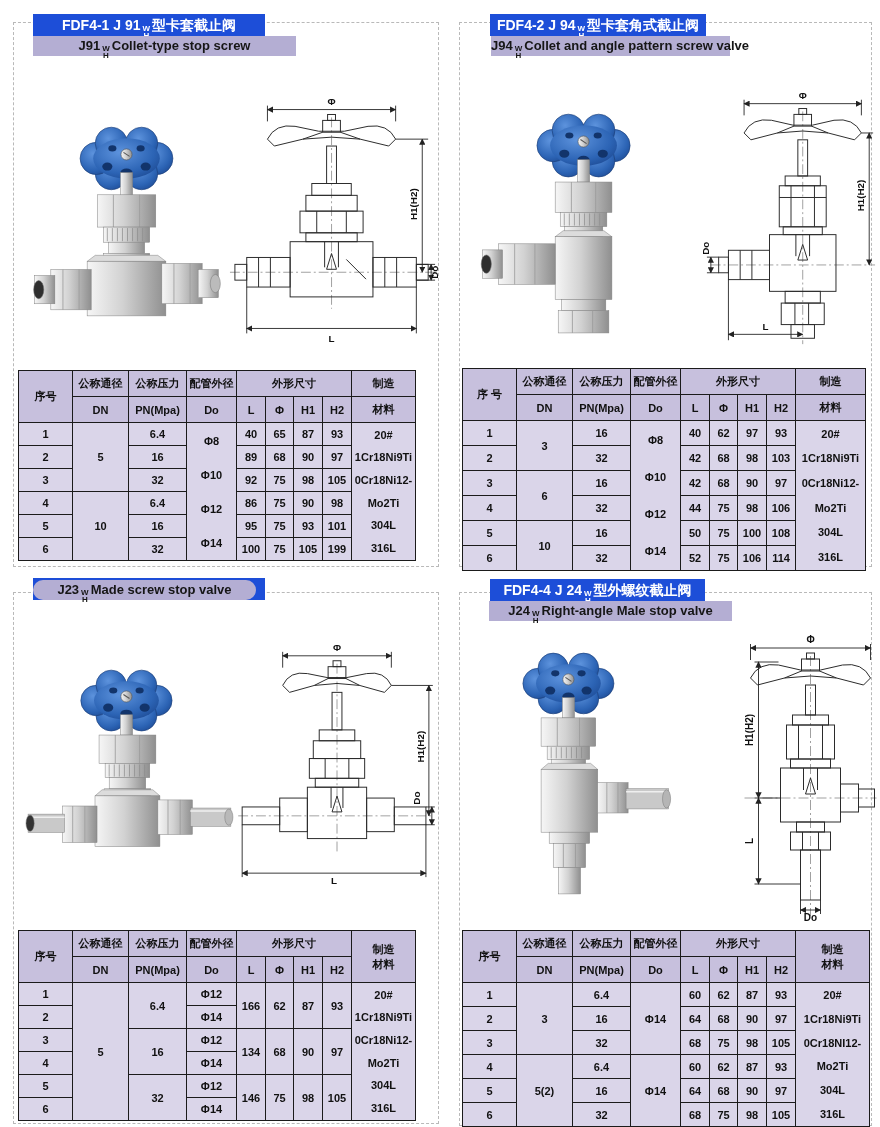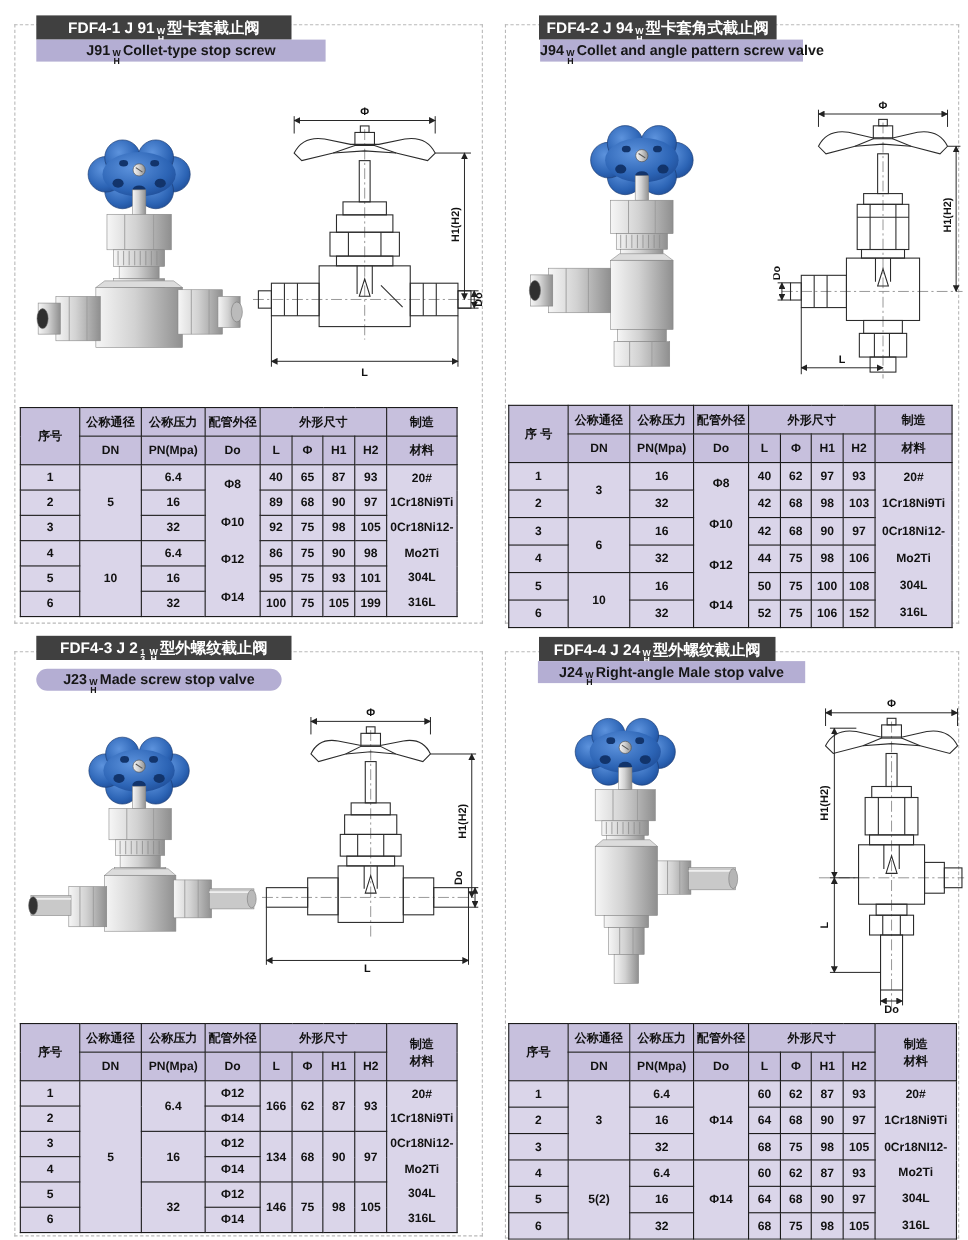--- a/index.html
+++ b/index.html
@@ -1,18 +1,18 @@
 <!DOCTYPE html>
 <html><head>
 <meta charset="utf-8">
 <style>
   html,body{margin:0;padding:0;background:#fff;}
   body{width:880px;height:1127px;position:relative;font-family:"Liberation Sans","DejaVu Sans",sans-serif;color:#111;overflow:hidden;}
   .quad{position:absolute;border:1px dashed #b9b9b9;background:#fff;}
-  .tbar{position:absolute;height:22px;background:#404040;color:#fff;font-weight:bold;font-size:14px;line-height:22px;text-align:center;white-space:nowrap;z-index:3;}
+  .tbar{position:absolute;height:22px;background:#1d4ed8;color:#fff;font-weight:bold;font-size:14px;line-height:22px;text-align:center;white-space:nowrap;z-index:3;}
   .sbar{position:absolute;height:20px;background:#b4aed3;color:#161616;font-weight:bold;font-size:13px;line-height:20px;text-align:center;white-space:nowrap;z-index:3;}
   .whstack{display:inline-flex;flex-direction:column;font-size:8px;line-height:7px;font-weight:bold;vertical-align:-1px;margin:0 2px;text-align:center;}
   .abs{position:absolute;}
   table.spec{border-collapse:collapse;table-layout:fixed;position:absolute;background:#dad5e9;}
   table.spec td{border:1px solid #1b1b1b;text-align:center;vertical-align:middle;font-size:11px;font-weight:bold;padding:0;overflow:hidden;}
   td.hd{background:#c7c0dd;}
   td.bd{background:#dad5e9;}
   .vwrap{display:flex;flex-direction:column;justify-content:space-around;align-items:center;width:100%;}
   .dimtxt{font-size:10px;font-weight:bold;fill:#111;}
   svg .ln{stroke:#2b2b2b;stroke-width:1;fill:none;}
@@ -47,21 +47,21 @@
       <span>H</span>
     </span><span>Collet and angle pattern screw valve</span></div>
 
 <div class="tbar" style="left:33px;top:578px;width:232px;"><span>FDF4-3 J 2</span><span class="whstack">
       <span>1</span>
       <span>3</span>
     </span><span class="whstack">
       <span>W</span>
       <span>H</span>
     </span><span>型外螺纹截止阀</span></div>
-<div class="sbar" style="left:33px;top:608px;width:223px;border-radius:10px;"><span>J23</span><span class="whstack">
+<div class="sbar" style="left:33px;top:580px;width:223px;border-radius:10px;"><span>J23</span><span class="whstack">
       <span>W</span>
       <span>H</span>
     </span><span>Made screw stop valve</span></div>
 
 <div class="tbar" style="left:490px;top:579px;width:215px;"><span>FDF4-4 J 24</span><span class="whstack">
       <span>W</span>
       <span>H</span>
     </span><span>型外螺纹截止阀</span></div>
 <div class="sbar" style="left:489px;top:601px;width:243px;"><span>J24</span><span class="whstack">
       <span>W</span>
@@ -755,21 +755,21 @@
 <td class="bd">75</td>
 <td class="bd">100</td>
 <td class="bd">108</td>
 </tr>
 <tr style="height:25px">
 <td class="bd">6</td>
 <td class="bd">32</td>
 <td class="bd">52</td>
 <td class="bd">75</td>
 <td class="bd">106</td>
-<td class="bd">152</td>
+<td class="bd">114</td>
 </tr>
 </tbody>
   </table>
 
 <table class="spec" style="left:18px;top:930px;width:398px;">
 <colgroup>
       <col style="width:54px">
       <col style="width:56px">
       <col style="width:58px">
       <col style="width:50px">

